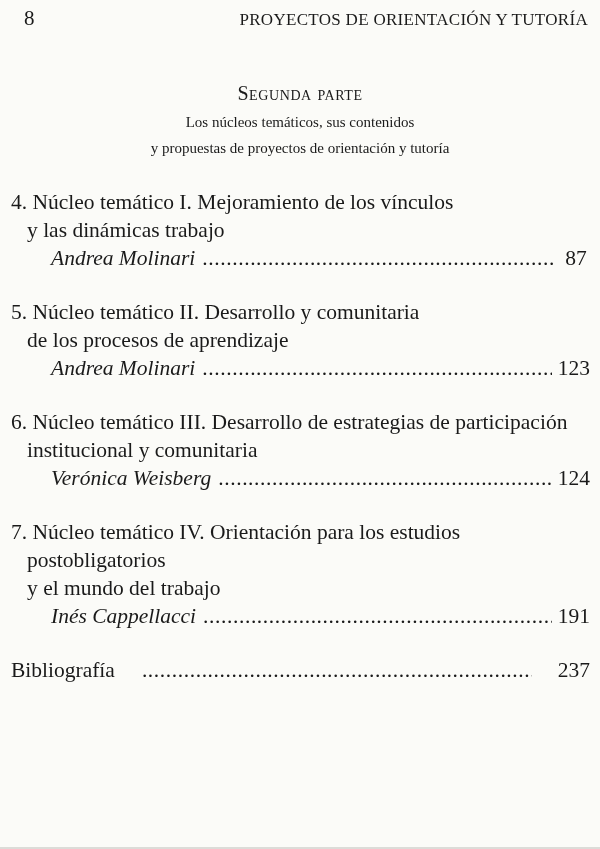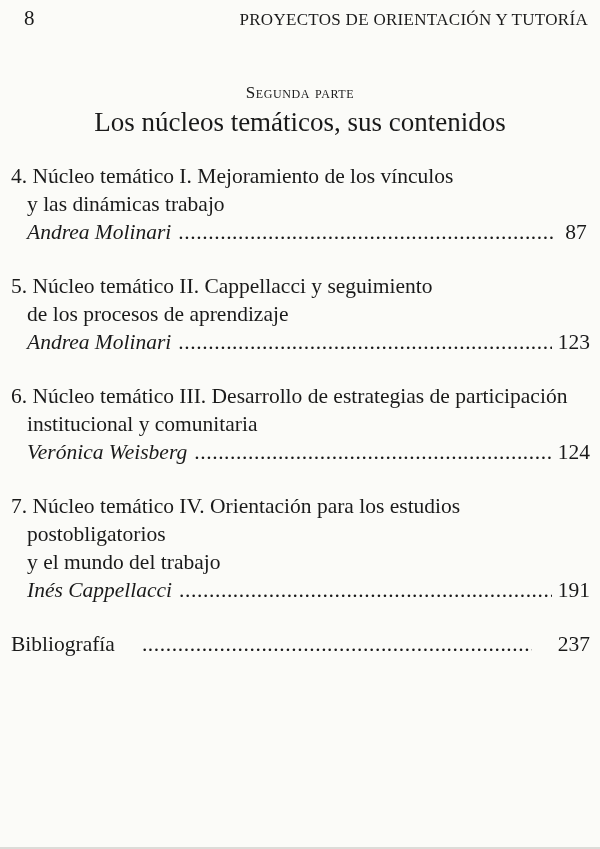--- a/index.html
+++ b/index.html
@@ -27,37 +27,37 @@
     font-size: 17px;
     letter-spacing: 0.3px;
     line-height: 22px;
     text-align: center;
   }
 
   
   .section-heading { text-align: center; margin-top: 50px; }
   .part-label {
     font-variant: small-caps;
-    font-size: 17px;
+    font-size: 20px;
     letter-spacing: 0.6px;
     line-height: 24px;
   }
-  .section-title { font-size: 27px; line-height: 26px; margin-top: 4px; }
+  .section-title { font-size: 15px; line-height: 26px; margin-top: 4px; }
   .section-title div { line-height: 26px; }
 
   
   .toc {
     margin-top: 27px;
     padding: 0 10px 0 11px;
     font-size: 21.5px;
   }
   .toc-entry { margin-bottom: 26px; padding-left: 16px; }
   .entry-line { line-height: 28px; }
   .entry-line.first { text-indent: -16px; }
-  .author-line { display: flex; align-items: baseline; line-height: 28px; }
+  .author-line { display: flex; align-items: baseline; line-height: 28px; margin-left: 24px; }
   .author { font-style: italic; white-space: nowrap; }
   .dot-leader {
     flex: 1;
     overflow: hidden;
     white-space: nowrap;
     margin-left: 7px;
   }
   .dot-leader::after {
     content: "..................................................................................................................................................................";
     letter-spacing: 0.6px;
@@ -95,37 +95,38 @@
 
   <div class="header">
     <span class="folio">8</span>
     <span class="running-title">PROYECTOS DE ORIENTACIÓN Y TUTORÍA</span>
   </div>
 
   <div class="section-heading">
     <div class="part-label">Segunda parte</div>
     <div class="section-title">
       <div>Los núcleos temáticos, sus contenidos</div>
+      <div>y propuestas de proyectos de orientación y tutoría</div>
     </div>
   </div>
 
   <div class="toc">
 
     <div class="toc-entry">
       <div class="entry-line first"><span>4.</span> <span>Núcleo temático I. Mejoramiento de los vínculos</span></div>
       <div class="entry-line">y las dinámicas trabajo</div>
       <div class="author-line">
         <span class="author">Andrea Molinari</span>
         <span class="dot-leader"></span>
         <span class="page-ref">87</span>
       </div>
     </div>
 
     <div class="toc-entry">
-      <div class="entry-line first"><span>5.</span> <span>Núcleo temático II. Cappellacci y seguimiento</span></div>
+      <div class="entry-line first"><span>5.</span> <span>Núcleo temático II. Desarrollo y comunitaria</span></div>
       <div class="entry-line">de los procesos de aprendizaje</div>
       <div class="author-line">
         <span class="author">Andrea Molinari</span>
         <span class="dot-leader"></span>
         <span class="page-ref">123</span>
       </div>
     </div>
 
     <div class="toc-entry">
       <div class="entry-line first"><span>6.</span> <span>Núcleo temático III. Desarrollo de estrategias de participación</span></div>

